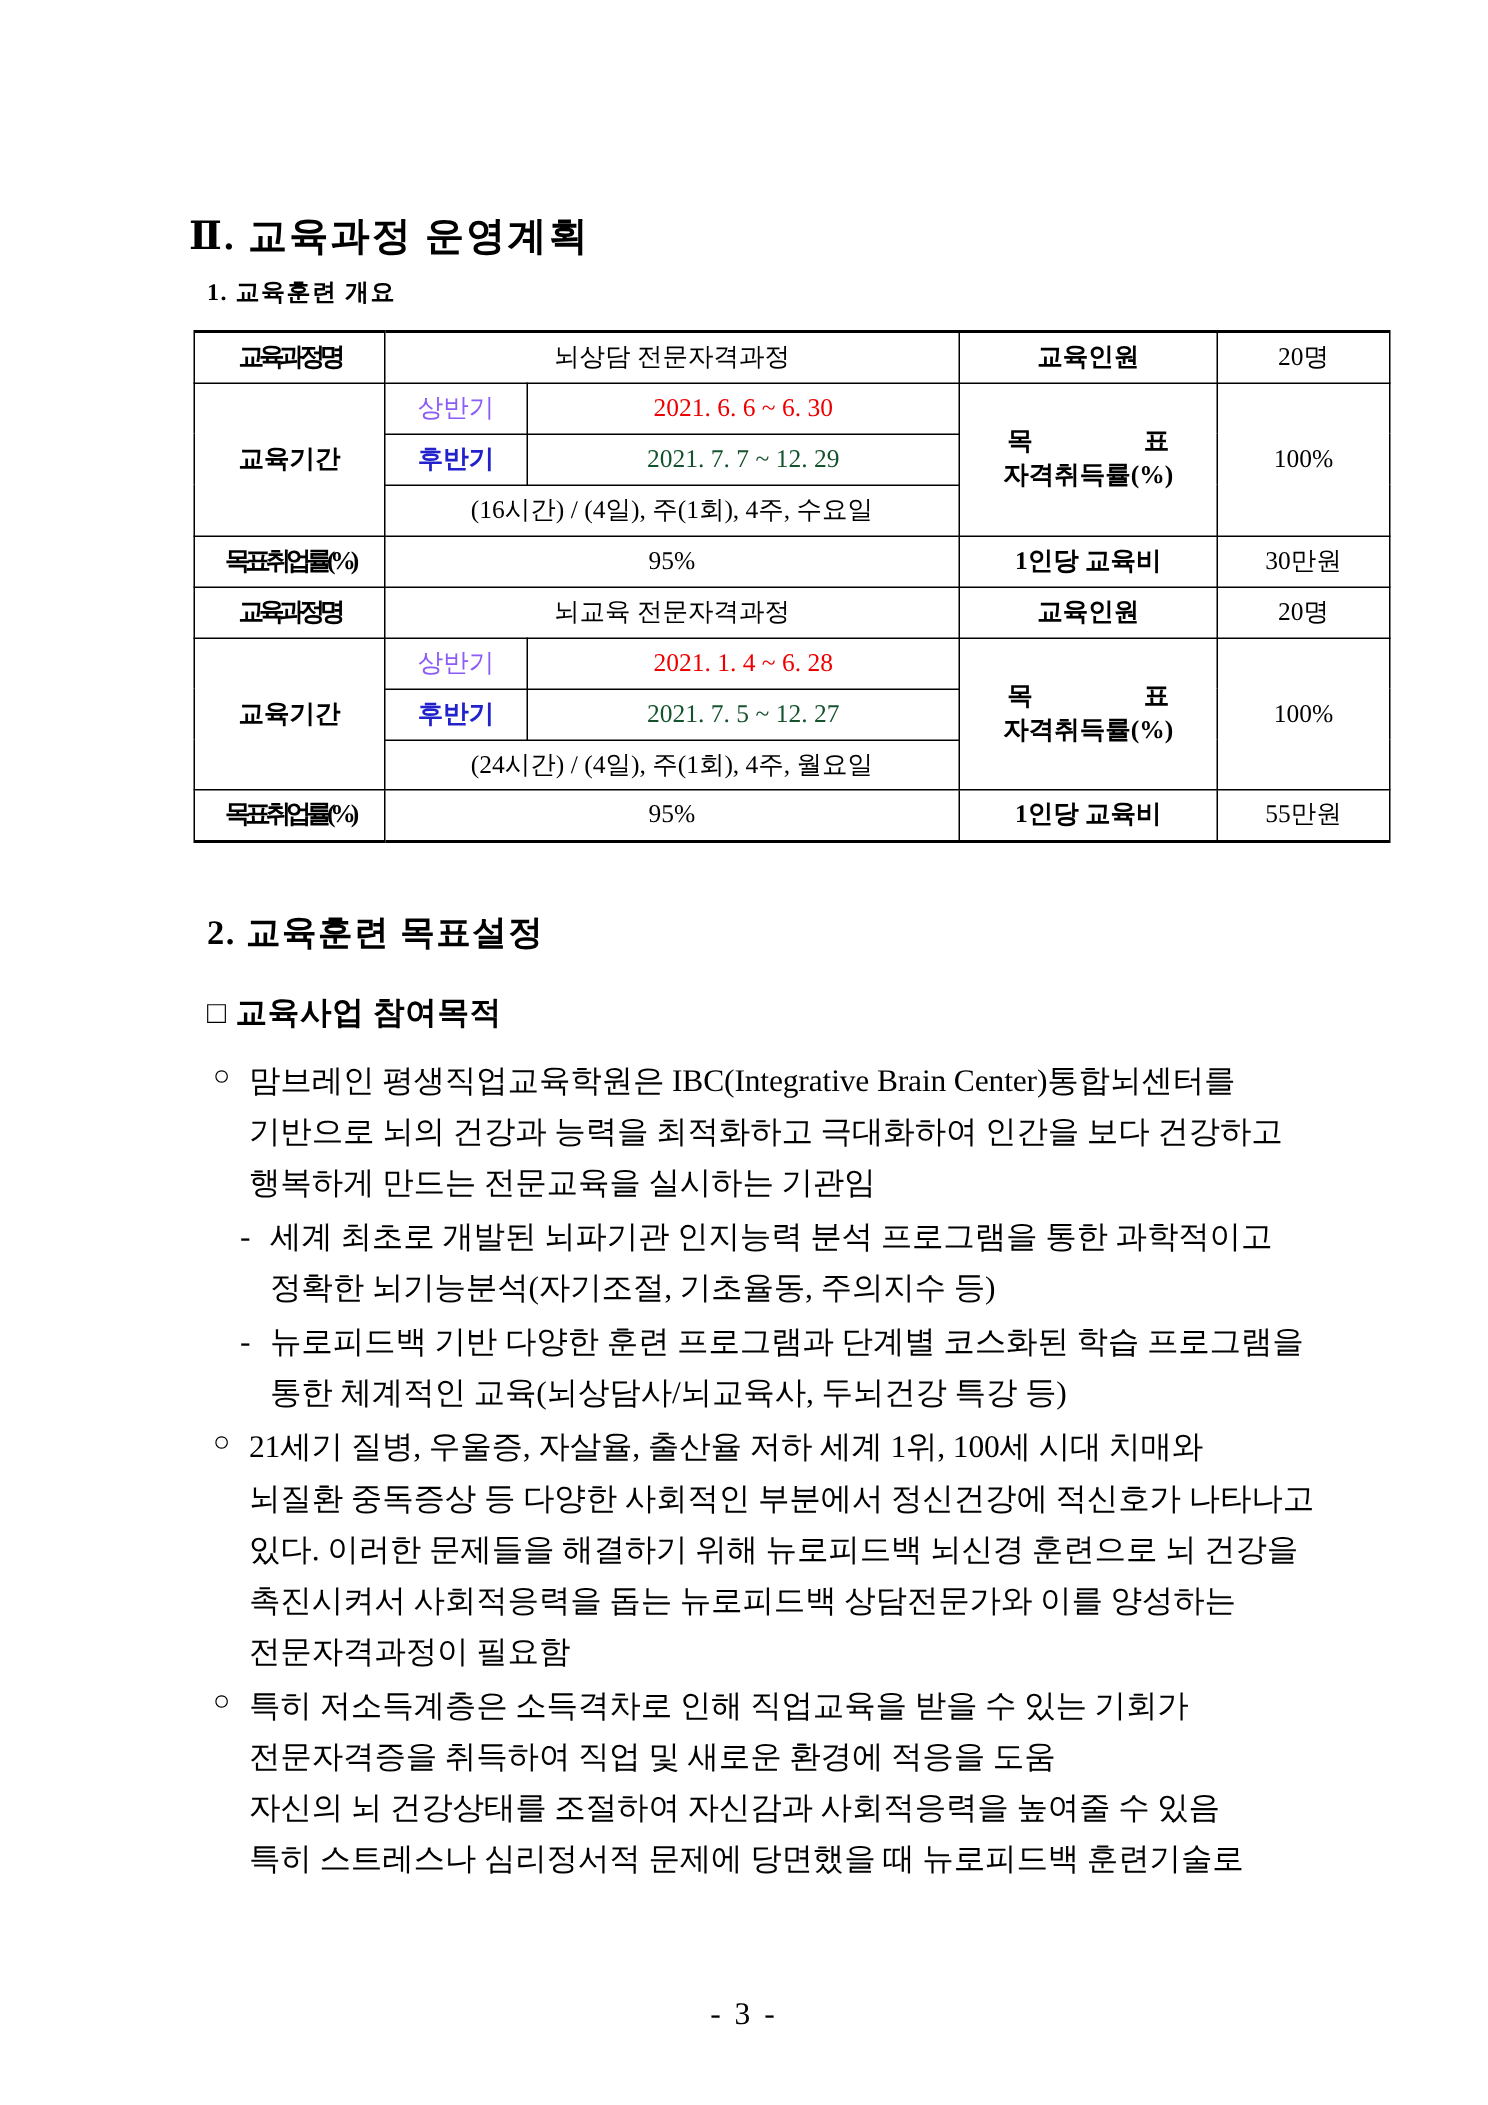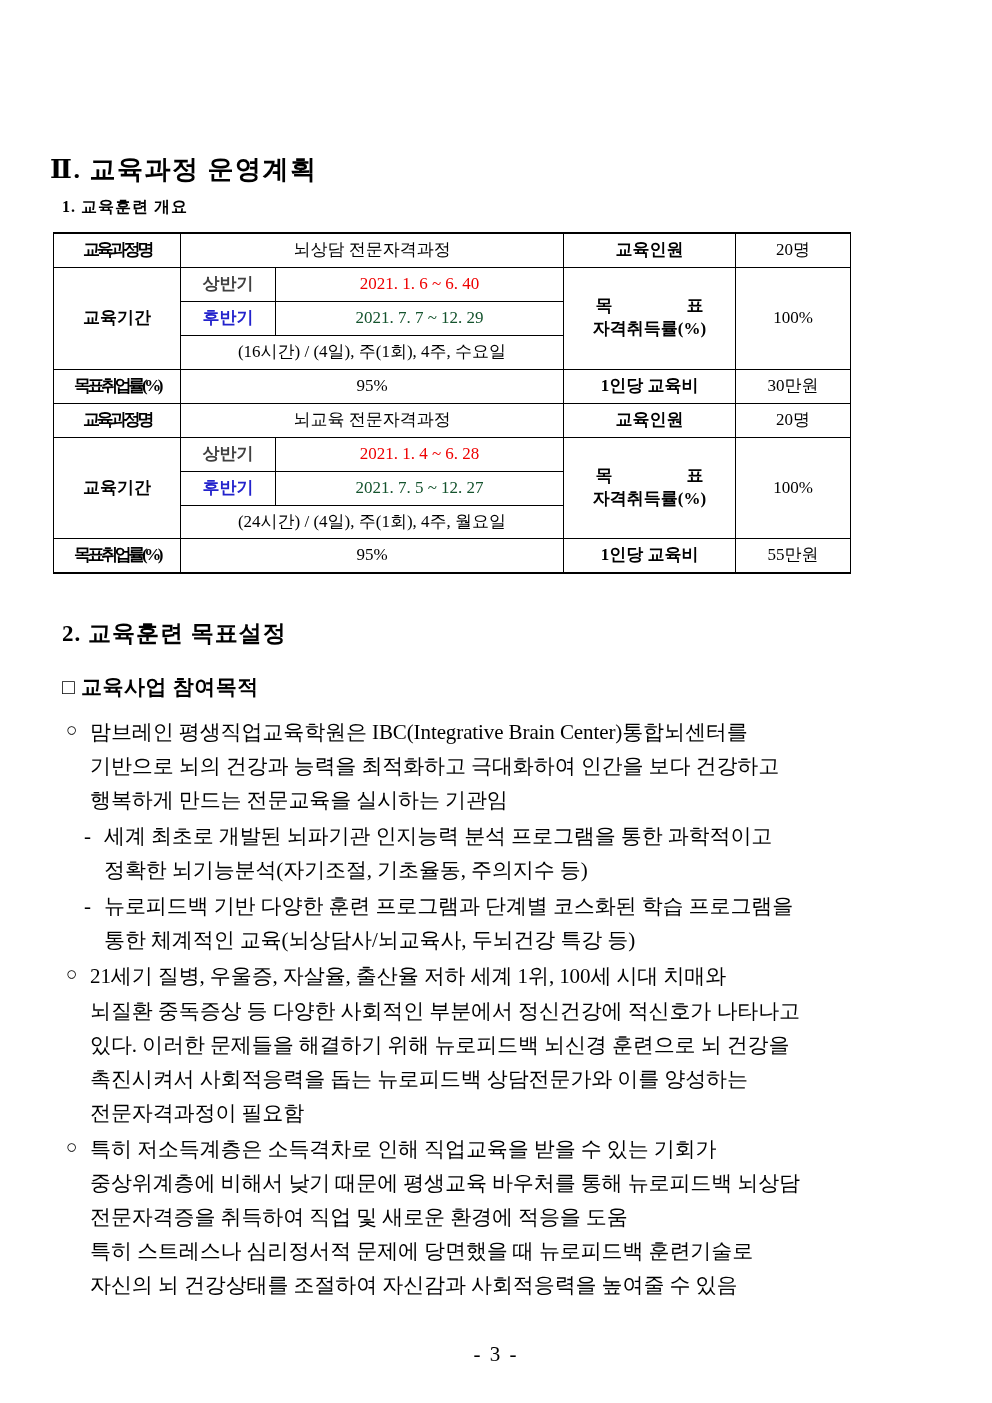--- a/index.html
+++ b/index.html
@@ -12,25 +12,25 @@
     width: 992px;
     height: 1403px;
     position: relative;
     font-family: "Liberation Serif", "DejaVu Serif", serif;
     color: #000000;
     overflow: hidden;
   }
 
   .page {
     position: absolute;
-    left: 0; top: 12px;
+    left: 0; top: 0;
     width: 992px;
     height: 983px;
     box-sizing: border-box;
-    padding: 140px 86px 0 44px;
+    padding: 140px 86px 0 120px;
   }
 
   
   .h-chapter {
     font-size: 26px;
     font-weight: bold;
     letter-spacing: 1.5px;
     margin: 0 0 10px 6px;
     white-space: pre;
   }
@@ -76,21 +76,21 @@
   table.course-table tr.thick-bottom td { border-bottom: 2px solid #000000; }
   td.edge-l { border-left: 2px solid #000000; }
   td.edge-r { border-right: 2px solid #000000; }
 
   .cell-bold { font-weight: bold; }
   .cell-cond {
     font-weight: bold;
     letter-spacing: -3.4px;
     display: inline-block;
   }
-  .cell-red   { color: #404040; font-weight: bold; }
+  .cell-red   { color: #8b5cf6; font-weight: normal; }
   .cell-blue  { color: #2222cc; font-weight: bold; }
   .cell-red-v  { color: #ee0000; }
   .cell-blue-v { color: #14532d; }
   .goal-split {
     display: block;
     text-align: justify;
     text-align-last: justify;
     width: 108px;
     margin: 0 auto;
     font-weight: bold;
@@ -157,21 +157,21 @@
         <td class="edge-l">
           <span class="cell-cond">교육과정명</span>
         </td>
         <td colspan="2">뇌상담 전문자격과정</td>
         <td class="cell-bold">교육인원</td>
         <td class="edge-r">20명</td>
       </tr>
       <tr>
         <td class="edge-l cell-bold" rowspan="3">교육기간</td>
         <td class="cell-red">상반기</td>
-        <td class="cell-red-v">2021. 1. 6 ~ 6. 40</td>
+        <td class="cell-red-v">2021. 6. 6 ~ 6. 30</td>
         <td rowspan="3">
           <span class="goal-split">목 표</span>
           <span class="goal-line2">자격취득률(%)</span>
         </td>
         <td class="edge-r" rowspan="3">100%</td>
       </tr>
       <tr>
         <td class="cell-blue">후반기</td>
         <td class="cell-blue-v">2021. 7. 7 ~ 12. 29</td>
       </tr>
@@ -253,24 +253,23 @@
         <p>21세기 질병, 우울증, 자살율, 출산율 저하 세계 1위, 100세 시대 치매와</p>
         <p>뇌질환 중독증상 등 다양한 사회적인 부분에서 정신건강에 적신호가 나타나고</p>
         <p>있다. 이러한 문제들을 해결하기 위해 뉴로피드백 뇌신경 훈련으로 뇌 건강을</p>
         <p>촉진시켜서 사회적응력을 돕는 뉴로피드백 상담전문가와 이를 양성하는</p>
         <p>전문자격과정이 필요함</p>
       </div>
 
       <div class="bullet">
         <span class="marker">○</span>
         <p>특히 저소득계층은 소득격차로 인해 직업교육을 받을 수 있는 기회가</p>
-        <p>중상위계층에 비해서 낮기 때문에 평생교육 바우처를 통해 뉴로피드백 뇌상담</p>
         <p>전문자격증을 취득하여 직업 및 새로운 환경에 적응을 도움</p>
+        <p>자신의 뇌 건강상태를 조절하여 자신감과 사회적응력을 높여줄 수 있음</p>
         <p>특히 스트레스나 심리정서적 문제에 당면했을 때 뉴로피드백 훈련기술로</p>
-        <p>자신의 뇌 건강상태를 조절하여 자신감과 사회적응력을 높여줄 수 있음</p>
       </div>
 
     </div>
   </div>
 
   <div class="footer">- 3 -</div>
 
 </div>
 
 </body></html>

